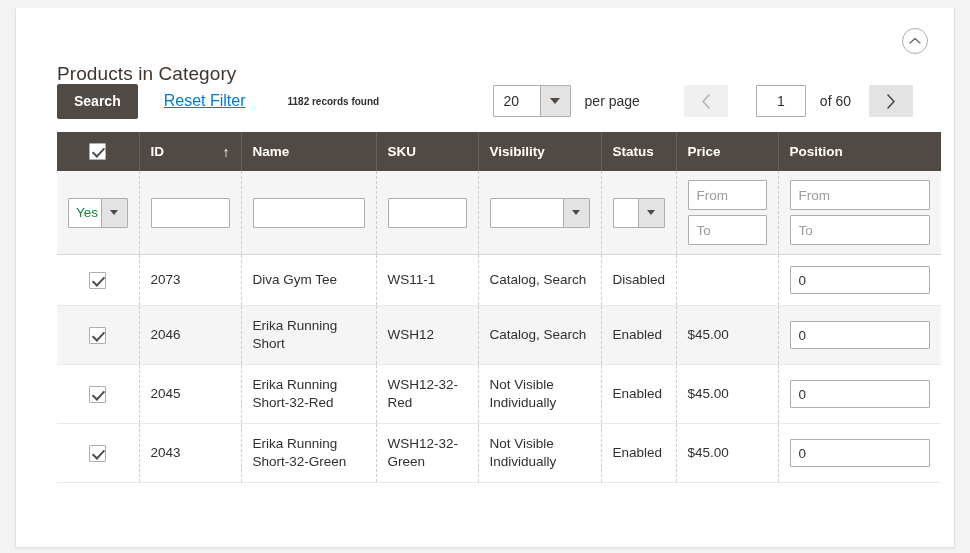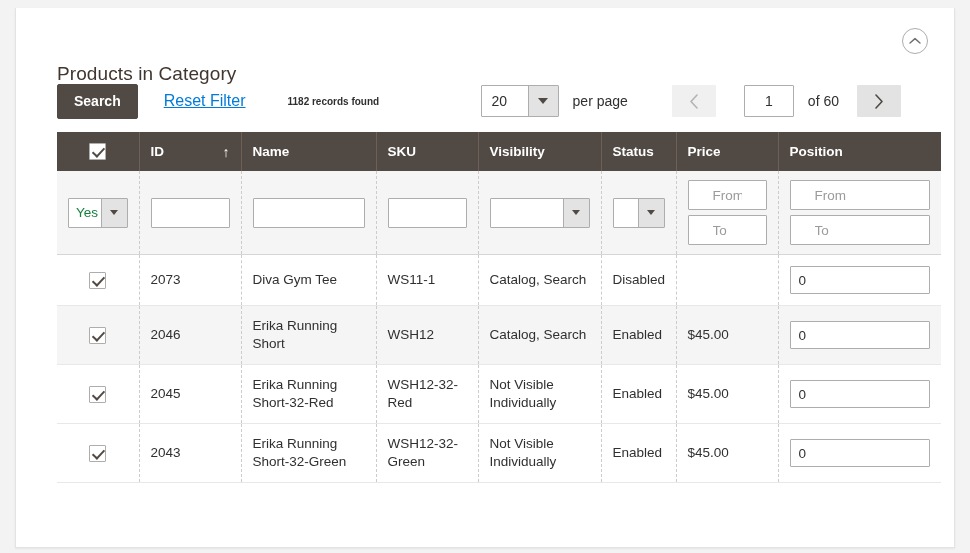--- a/index.html
+++ b/index.html
@@ -79,21 +79,21 @@
     cursor: pointer;
   }
   .records-found {
     margin-left: 42px;
     font-size: 10px;
     color: #303030;
     font-weight: bold;
   }
   .pager {
     position: absolute;
-    right: 12px; top: 0;
+    right: 0; top: 0;
     height: 62px;
     display: flex;
     align-items: center;
   }
   .select-wrap {
     position: relative;
     display: inline-flex;
     border: 1px solid #adadad;
     background: #ffffff;
     border-radius: 1px;
@@ -215,21 +215,21 @@
   tr.filter-row td.cell-check { border-right: 1px dashed #cccccc; }
 
   .f-input {
     width: 100%;
     height: 30px;
     border: 1px solid #adadad;
     background: #ffffff;
     border-radius: 1px;
     font-size: 13.5px;
     color: #303030;
-    padding: 0 24px;
+    padding: 0 8px;
     font-family: "Liberation Sans", sans-serif;
   }
   .f-input::placeholder { color: #9b9b9b; }
   .f-input + .f-input { margin-top: 5px; }
   .f-select {
     height: 30px;
     display: inline-flex;
     border: 1px solid #adadad;
     background: #ffffff;
     border-radius: 1px;

